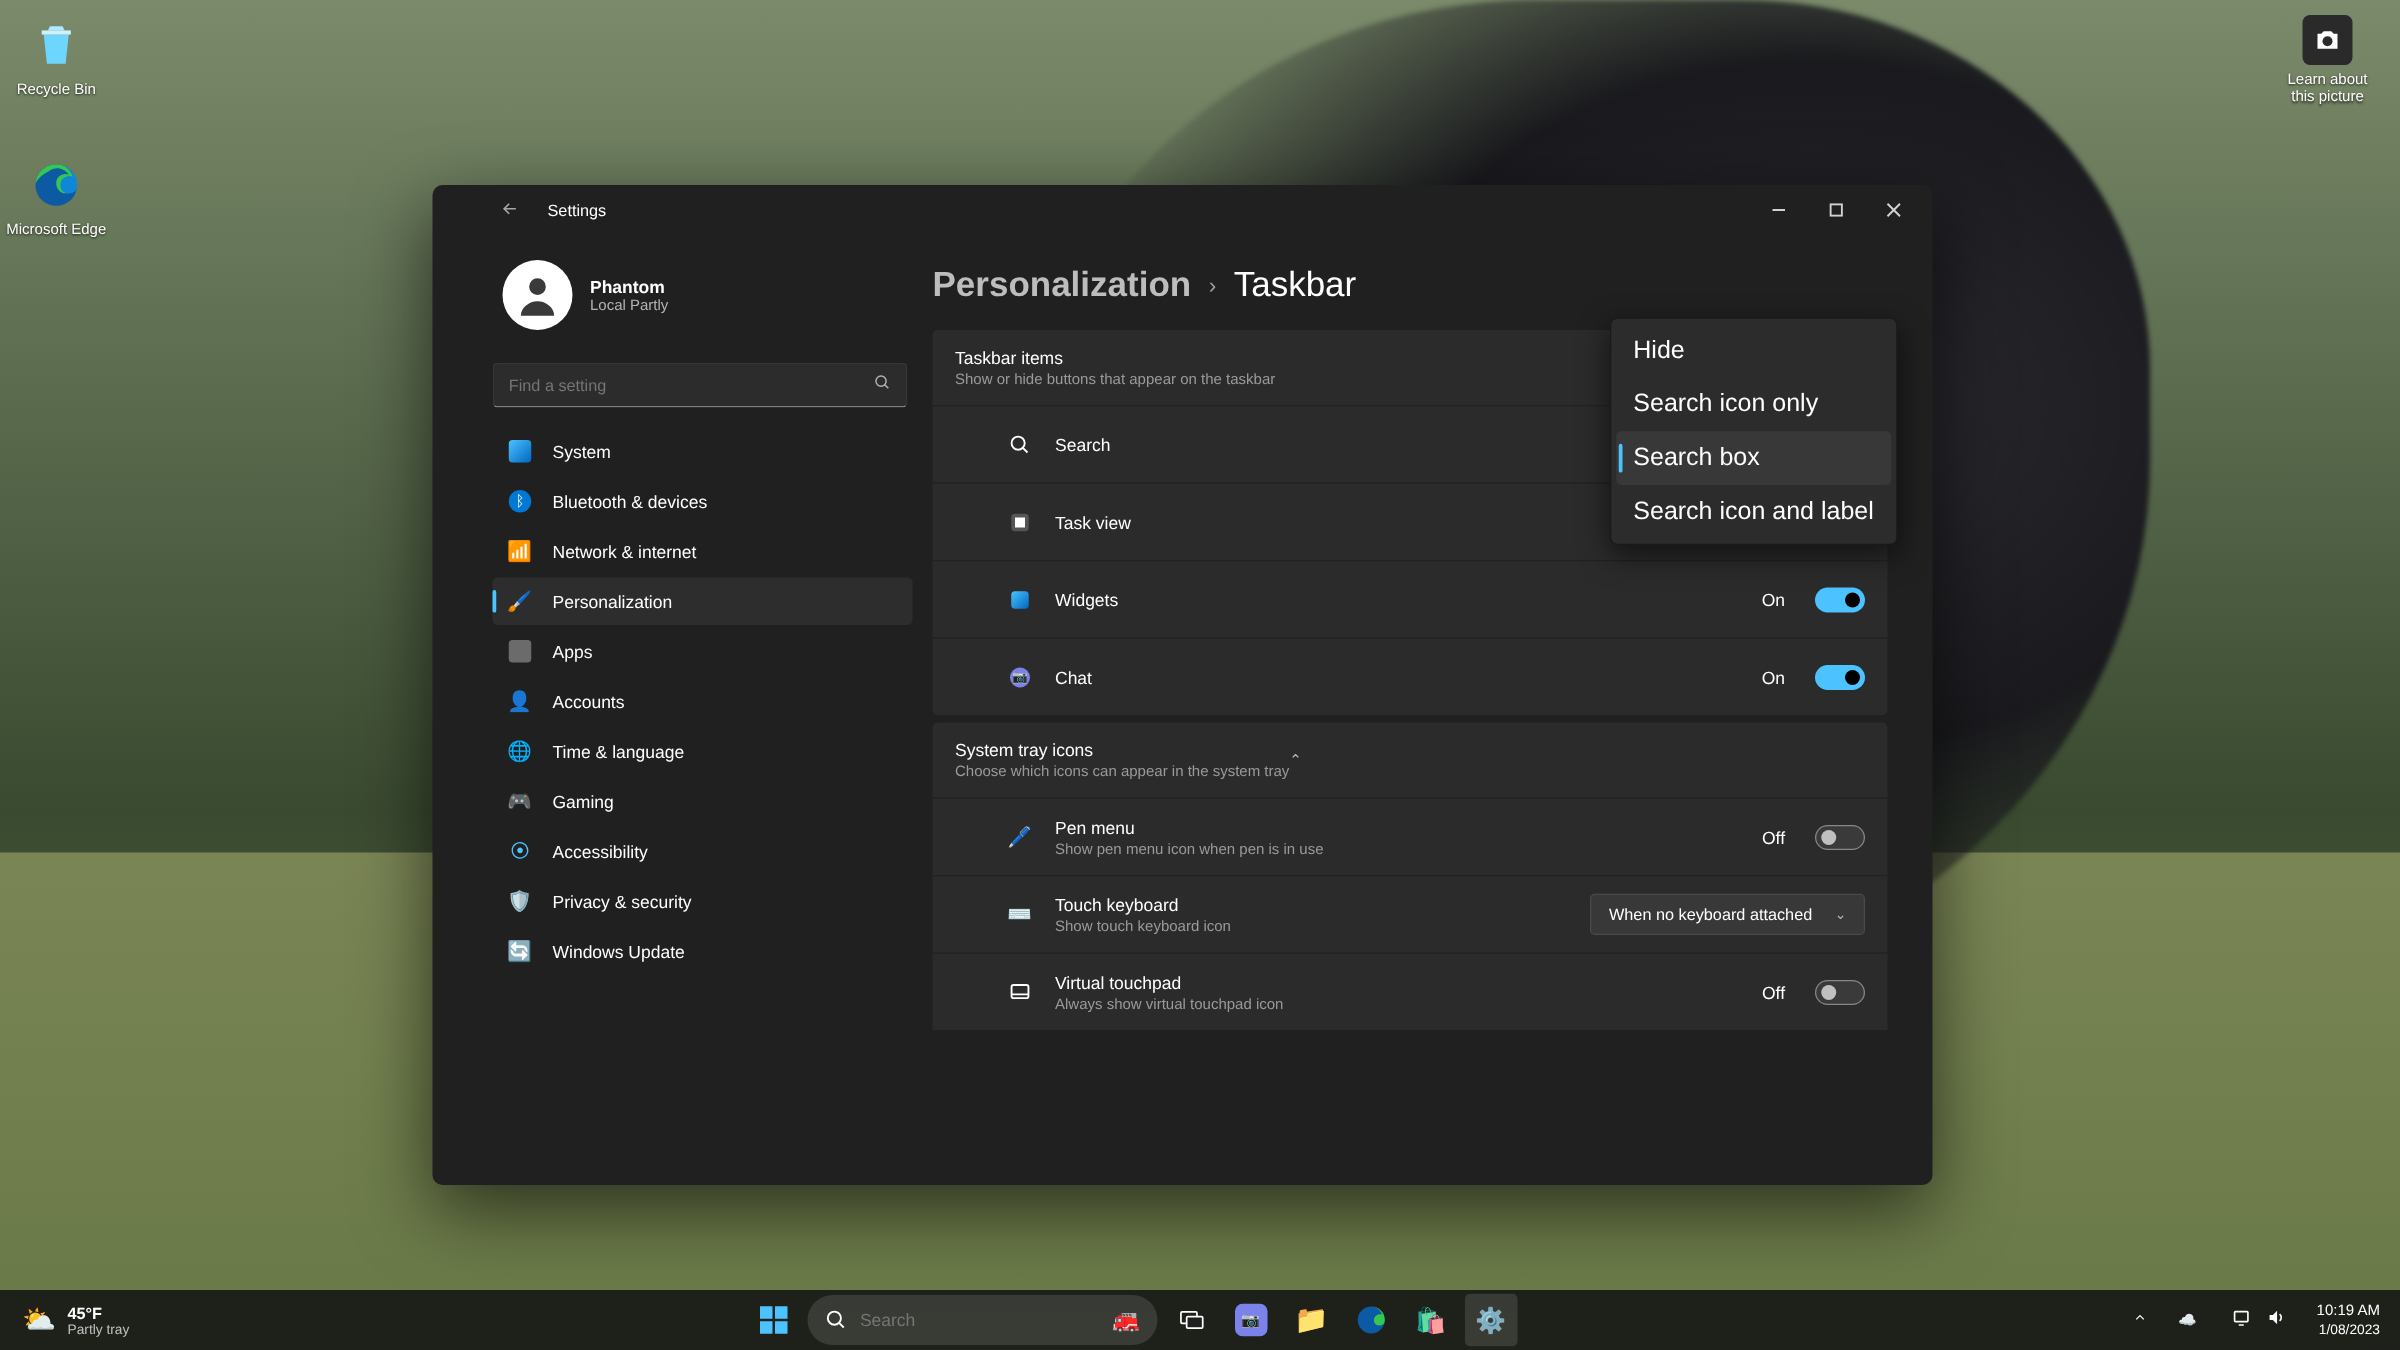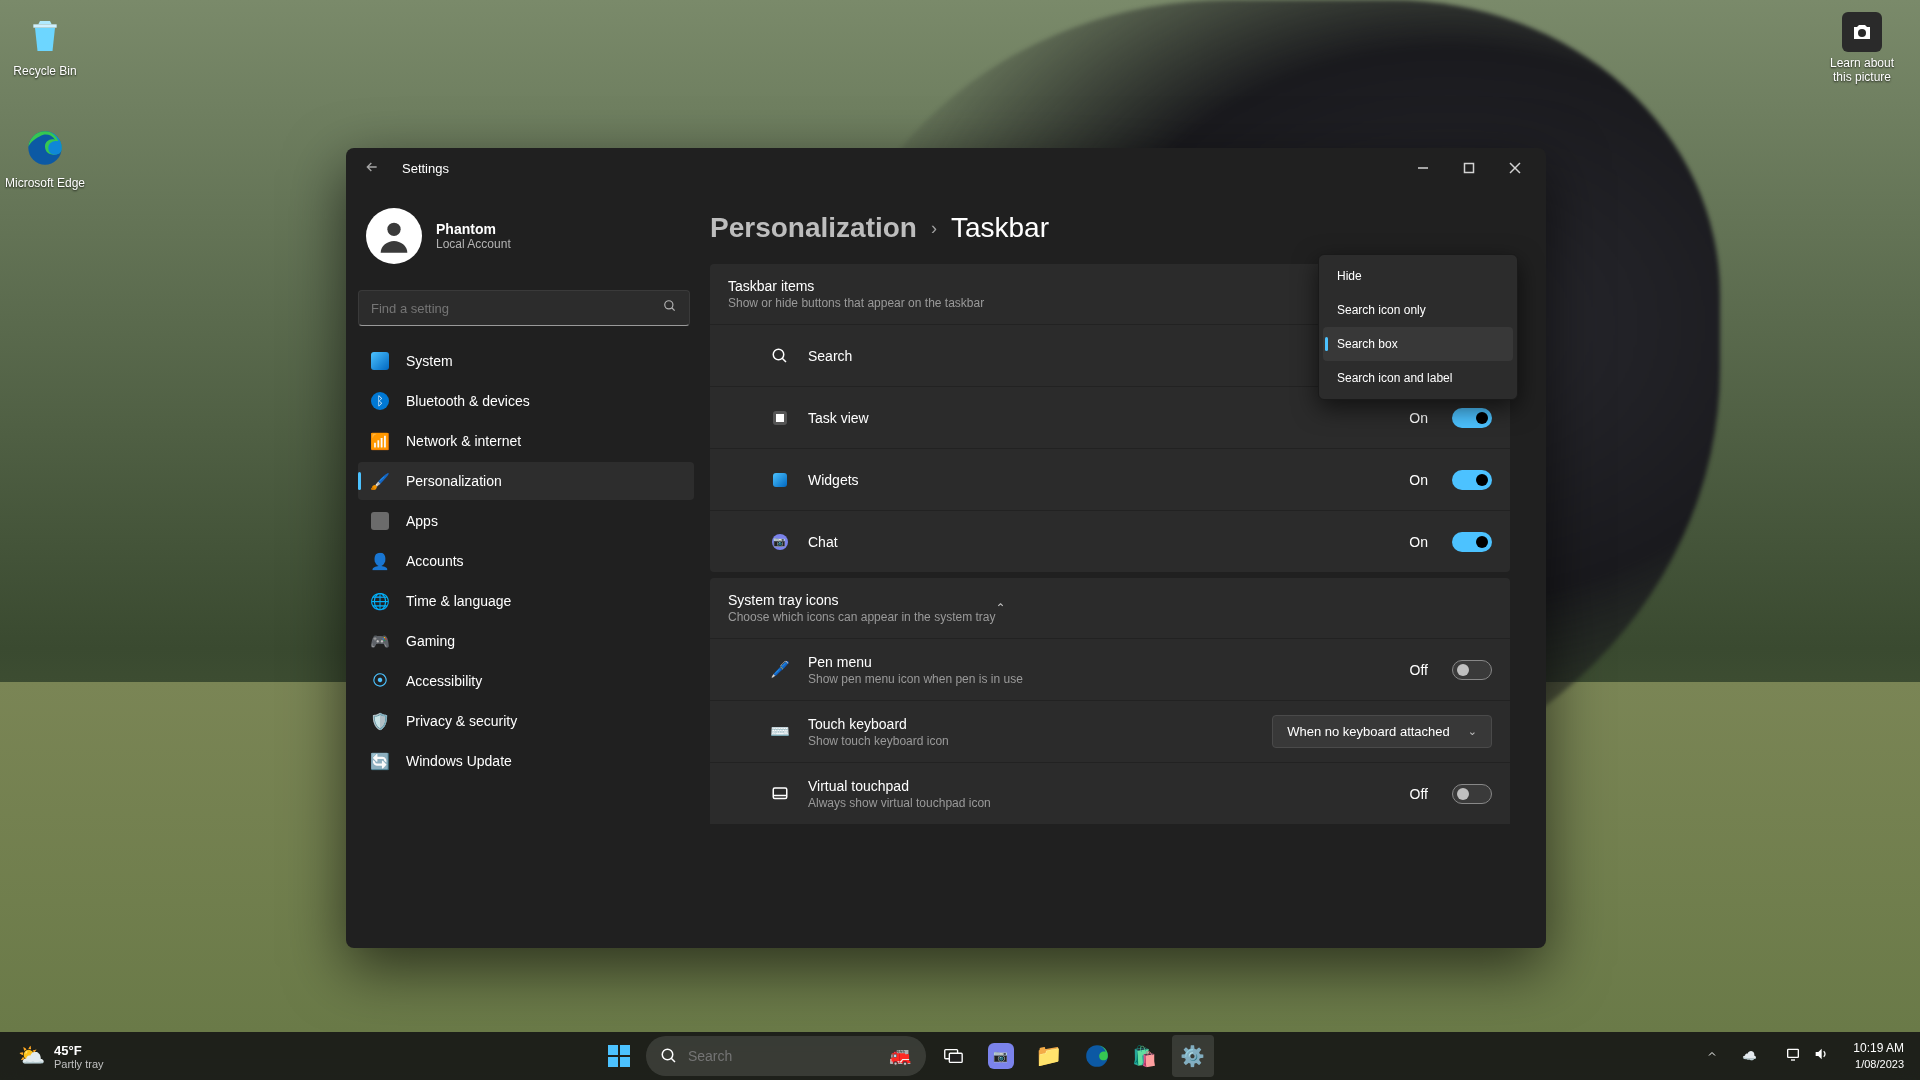--- a/index.html
+++ b/index.html
@@ -31,20 +31,21 @@
 .edge-icon-d { left:0; top:120px; }
 .spotlight { right:8px; top:8px; width:100px; }
 
 
 .settings-window {
   position:absolute; left:346px; top:148px; width:1200px; height:800px;
   background:#202020; border-radius:8px; color:#fff;
   box-shadow:0 20px 60px rgba(0,0,0,0.6);
   display:flex; flex-direction:column; overflow:hidden;
   transform-origin: top left;
+  padding-left: 36px;
 }
 .titlebar {
   height:40px; display:flex; align-items:center; padding:0 8px;
   color:#fff; font-size:13px;
 }
 .titlebar-back { width:36px; text-align:center; opacity:0.6; cursor:pointer; }
 .titlebar-title { margin-left:12px; flex:1; }
 .titlebar-buttons { display:flex; }
 .titlebar-btn { width:46px; height:40px; display:flex; align-items:center; justify-content:center; cursor:pointer; opacity:0.8; }
 
@@ -120,21 +121,21 @@
 }
 .dropdown-btn .chev { font-size:11px; color:#c0c0c0; }
 
 
 .context-menu {
   position:absolute; background:#2c2c2c; border:1px solid #1a1a1a;
   border-radius:6px; padding:4px; box-shadow:0 8px 24px rgba(0,0,0,0.6);
   display:flex; flex-direction:column; min-width:200px; z-index:50;
 }
 .context-menu .menu-item {
-  padding:10px 14px; border-radius:4px; font-size:12px; color:#fff; cursor:pointer;
+  padding:10px 14px; border-radius:4px; font-size:20px; color:#fff; cursor:pointer;
   position:relative;
 }
 .context-menu .menu-item.selected { background:#383838; }
 .context-menu .menu-item.selected::before {
   content:""; position:absolute; left:2px; top:10px; bottom:10px; width:3px;
   background:#4cc2ff; border-radius:2px;
 }
 
 
 .taskbar {
@@ -245,21 +246,21 @@
       <div class="sidebar">
         <div class="user-block">
           <div class="avatar">
             <svg viewBox="0 0 24 24">
                 <circle cx="12" cy="8" r="4"></circle>
                 <path d="M4 22c0-4 4-7 8-7s8 3 8 7z"></path>
               </svg>
           </div>
           <div>
             <div class="user-name">Phantom</div>
-            <div class="user-acct">Local Account</div>
+            <div class="user-acct">Local Partly</div>
           </div>
         </div>
 
         <div class="search-box">
           <input placeholder="Find a setting" style="">
           <span class="mag">
             <svg width="14" height="14" viewBox="0 0 24 24" fill="none" stroke="#b3b3b3" stroke-width="2">
                 <circle cx="10" cy="10" r="7"></circle>
                 <line x1="20" y1="20" x2="15" y2="15"></line>
               </svg>

